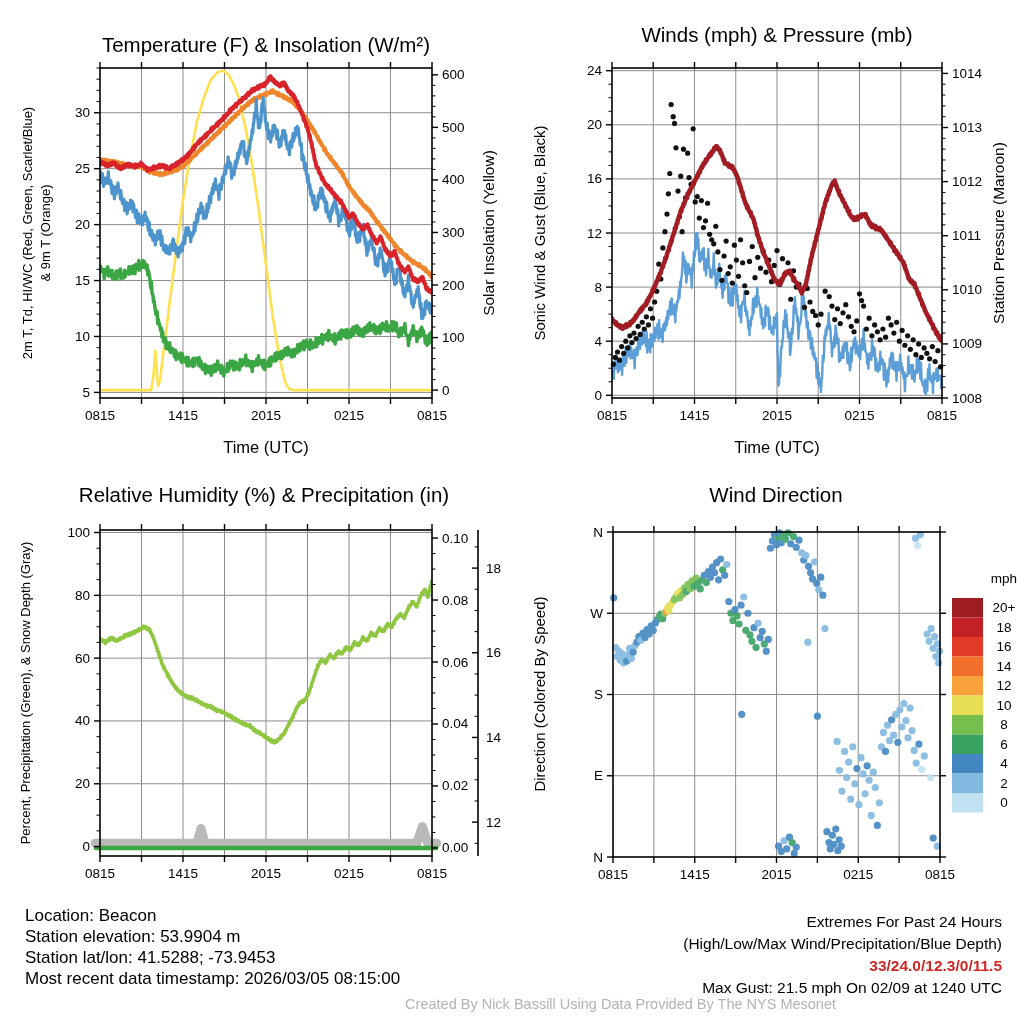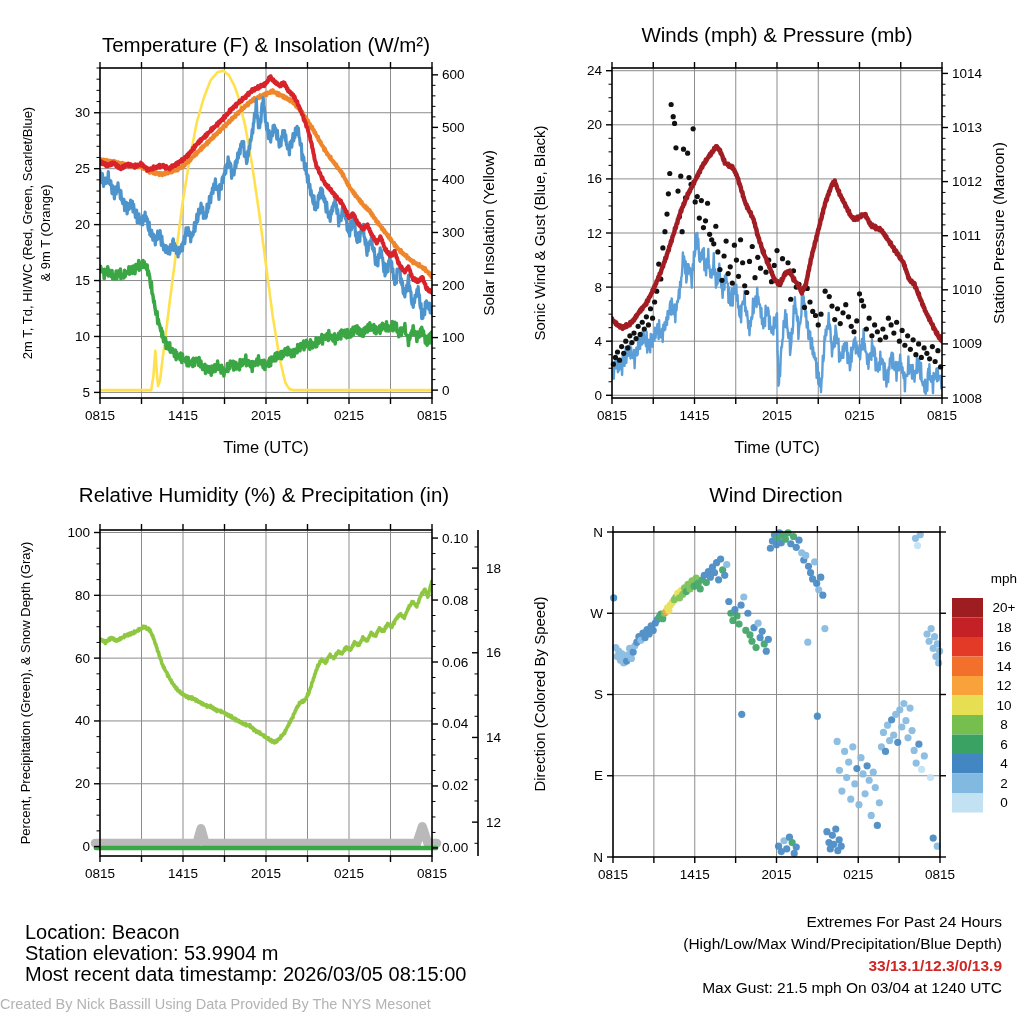--- a/index.html
+++ b/index.html
@@ -6,24 +6,24 @@
   .page{position:relative;width:1024px;height:1024px;background:#fff;overflow:hidden;
         font-family:"Liberation Sans",sans-serif;}
   svg{position:absolute;}
   svg text{fill:#000;font-family:"Liberation Sans",sans-serif;}
   .ct{font-size:20.5px;text-anchor:middle;}
   .al{font-size:14.5px;text-anchor:middle;}
   .als{font-size:13px;text-anchor:middle;}
   .xl{font-size:16.5px;text-anchor:middle;}
   .tk{font-size:13.5px;}
   .lg{font-size:13.5px;text-anchor:middle;}
-  .footer-left{position:absolute;left:25px;top:905px;font-size:20px;line-height:21px;color:#000;margin-top:17px;}
+  .footer-left{position:absolute;left:25px;top:905px;font-size:17px;line-height:21px;color:#000;}
   .footer-right{position:absolute;right:22px;top:911px;font-size:15.5px;line-height:22px;color:#000;text-align:right;}
   .extreme-values{color:#cf2626;font-weight:700;}
-  .credit{position:absolute;left:0;top:996px;width:836px;text-align:left;font-size:14.5px;color:#b3b3b3;}
+  .credit{position:absolute;left:0;top:996px;width:836px;text-align:right;font-size:14.5px;color:#b3b3b3;}
 </style>
 </head>
 <body>
 
 <div class="page">
 
   <svg id="p0" style="left:0;top:0;" width="512" height="460" viewBox="0 0 512 460">
     <g class="grid">
         <line x1="141.5" y1="68" x2="141.5" y2="398" stroke="#8c8c8c" stroke-width="1"></line>
         <line x1="183" y1="68" x2="183" y2="398" stroke="#8c8c8c" stroke-width="1"></line>
@@ -822,24 +822,25 @@
     <text class="ct" x="264" y="42">Wind Direction</text>
     <text class="al" style="font-size:15px" transform="rotate(-90 33 234)" x="33" y="234">Direction (Colored By Speed)</text>
   <clipPath id="cl3">
         <rect x="101" y="72" width="327" height="325"></rect>
       </clipPath>
     </svg>
 
   <div class="footer-left">
     <div>Location: Beacon</div>
     <div>Station elevation: 53.9904 m</div>
+    <div>Station lat/lon: 41.5288; -73.9453</div>
     <div>Most recent data timestamp: 2026/03/05 08:15:00</div>
   </div>
 
   <div class="footer-right">
     <div>Extremes For Past 24 Hours</div>
     <div>(High/Low/Max Wind/Precipitation/Blue Depth)</div>
-    <div class="extreme-values">33/13.1/12.3/0/13.9</div>
-    <div>Max Gust: 21.5 mph On 03/04 at 1240 UTC</div>
+    <div class="extreme-values">33/24.0/12.3/0/11.5</div>
+    <div>Max Gust: 21.5 mph On 02/09 at 1240 UTC</div>
   </div>
 
   <div class="credit">Created By Nick Bassill Using Data Provided By The NYS Mesonet</div>
 </div>
 
 </body></html>

